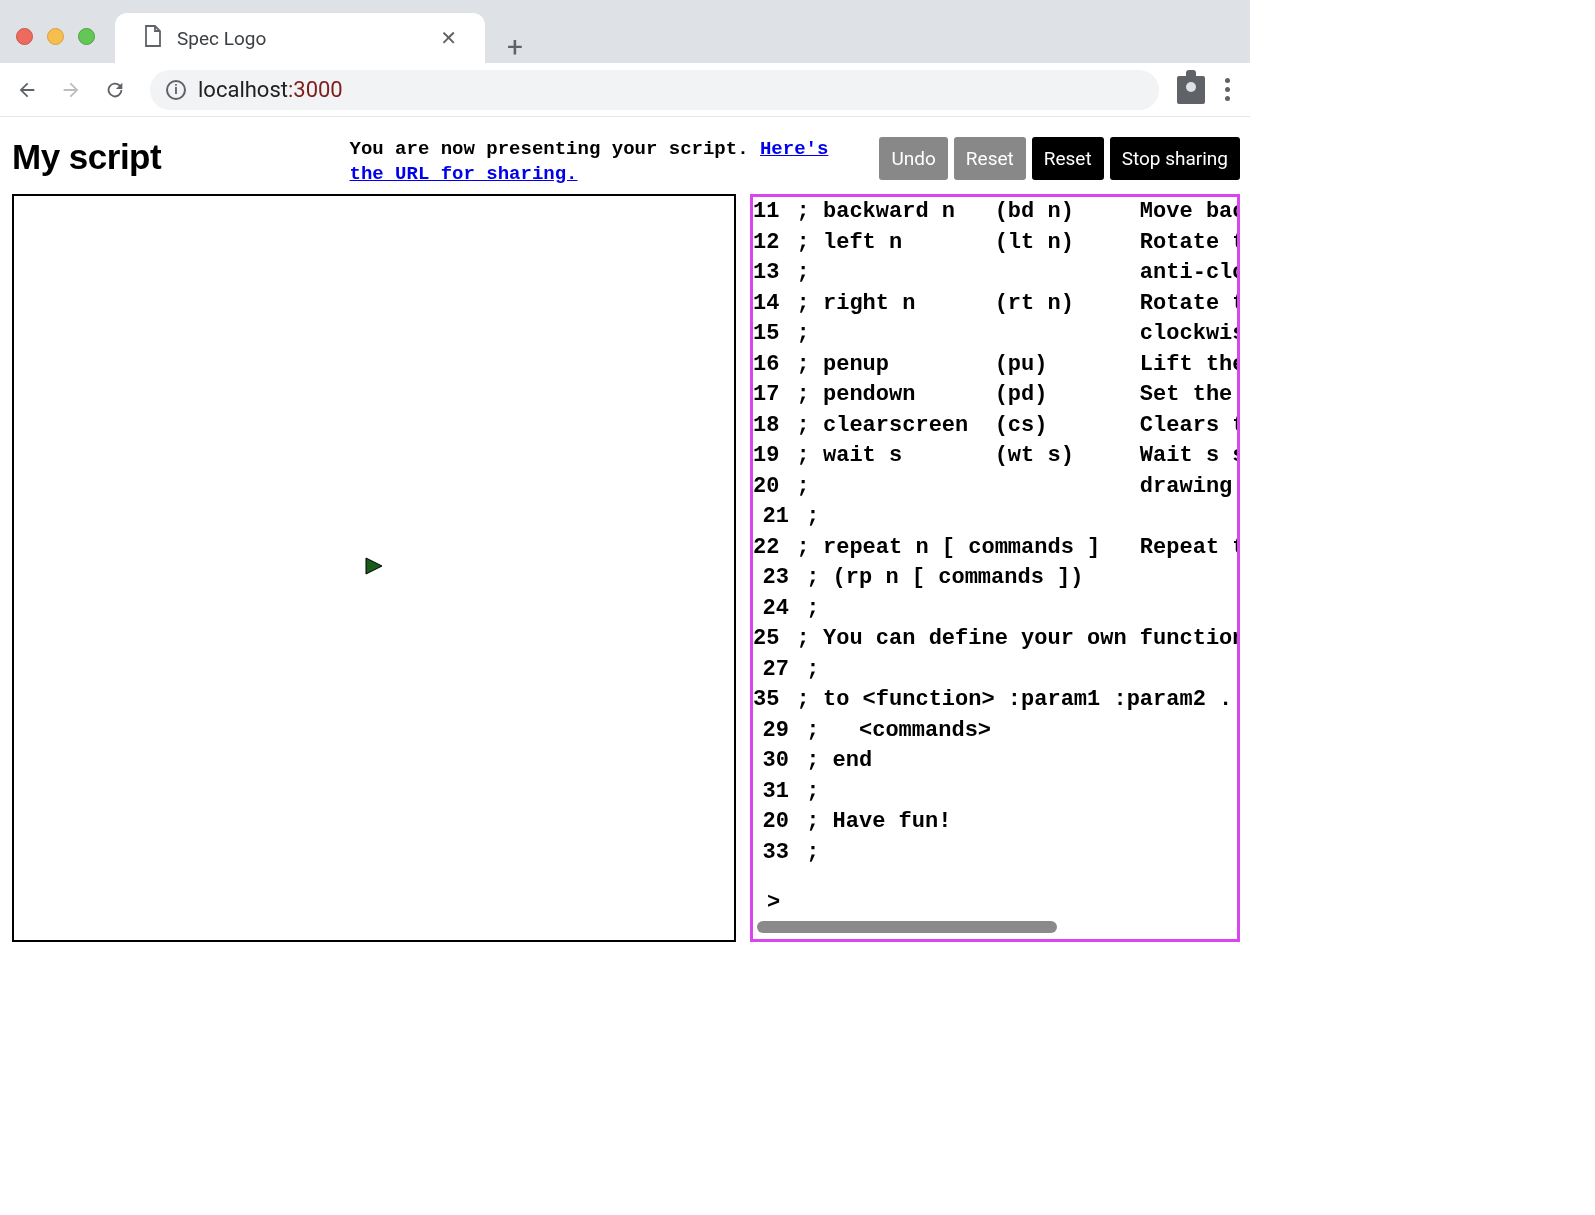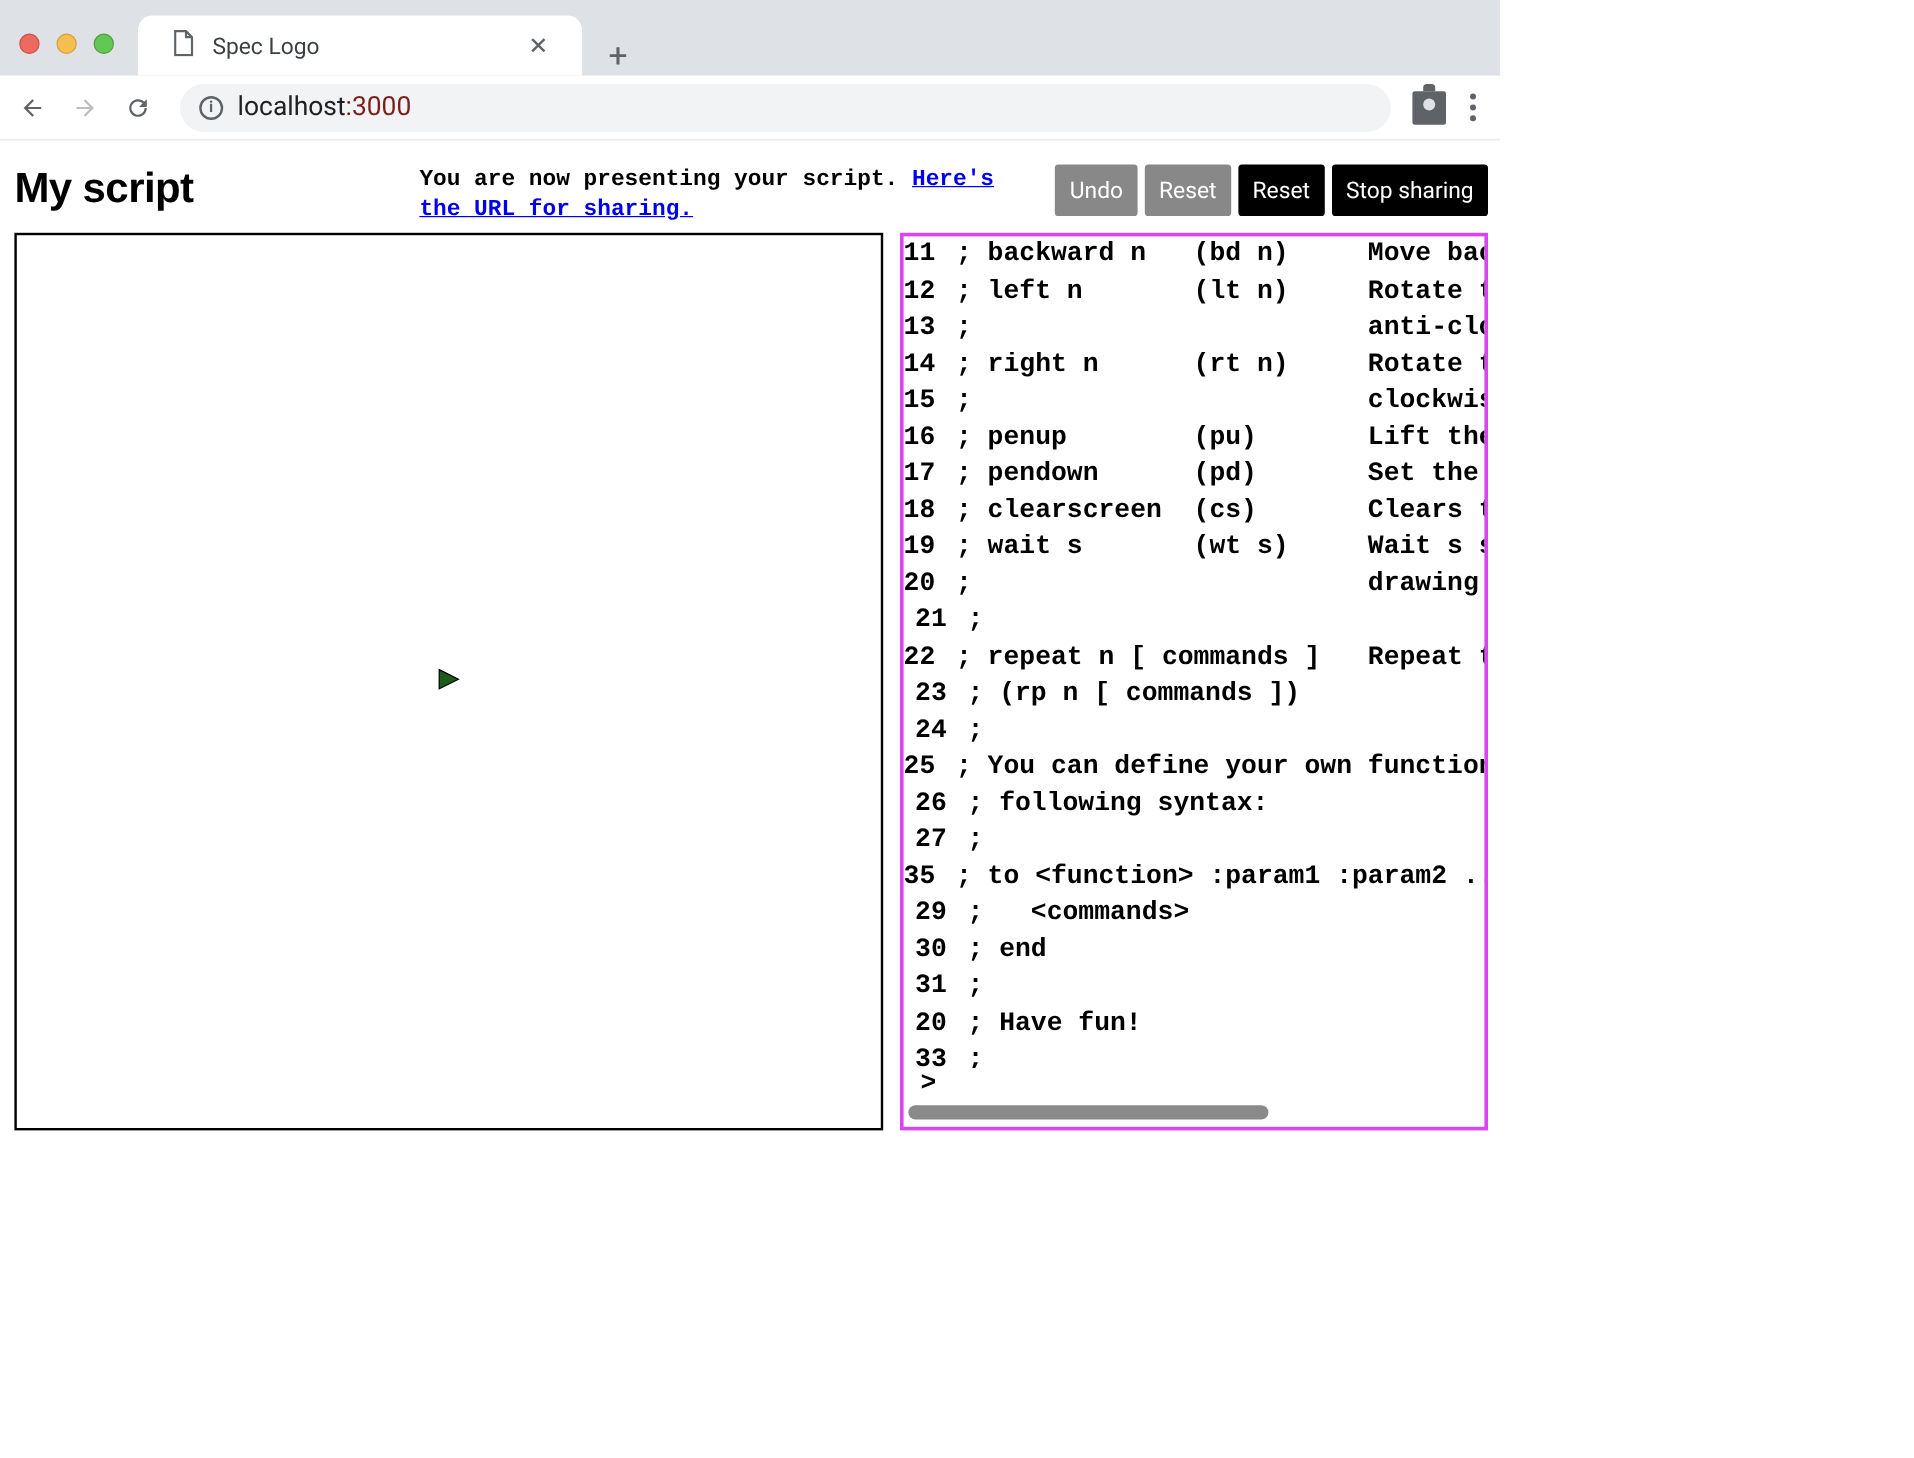--- a/index.html
+++ b/index.html
@@ -380,24 +380,20 @@
           </div>
           <div class="code-line">
             <span class="ln">24</span>
             <span class="txt"> ;</span>
           </div>
           <div class="code-line">
             <span class="ln">25</span>
             <span class="txt"> ; You can define your own functions</span>
           </div>
           <div class="code-line">
-            <span class="ln">26</span>
-            <span class="txt"> ; following syntax:</span>
-          </div>
-          <div class="code-line">
             <span class="ln">27</span>
             <span class="txt"> ;</span>
           </div>
           <div class="code-line">
             <span class="ln">35</span>
             <span class="txt"> ; to &lt;function&gt; :param1 :param2 ...</span>
           </div>
           <div class="code-line">
             <span class="ln">29</span>
             <span class="txt"> ;   &lt;commands&gt;</span>

